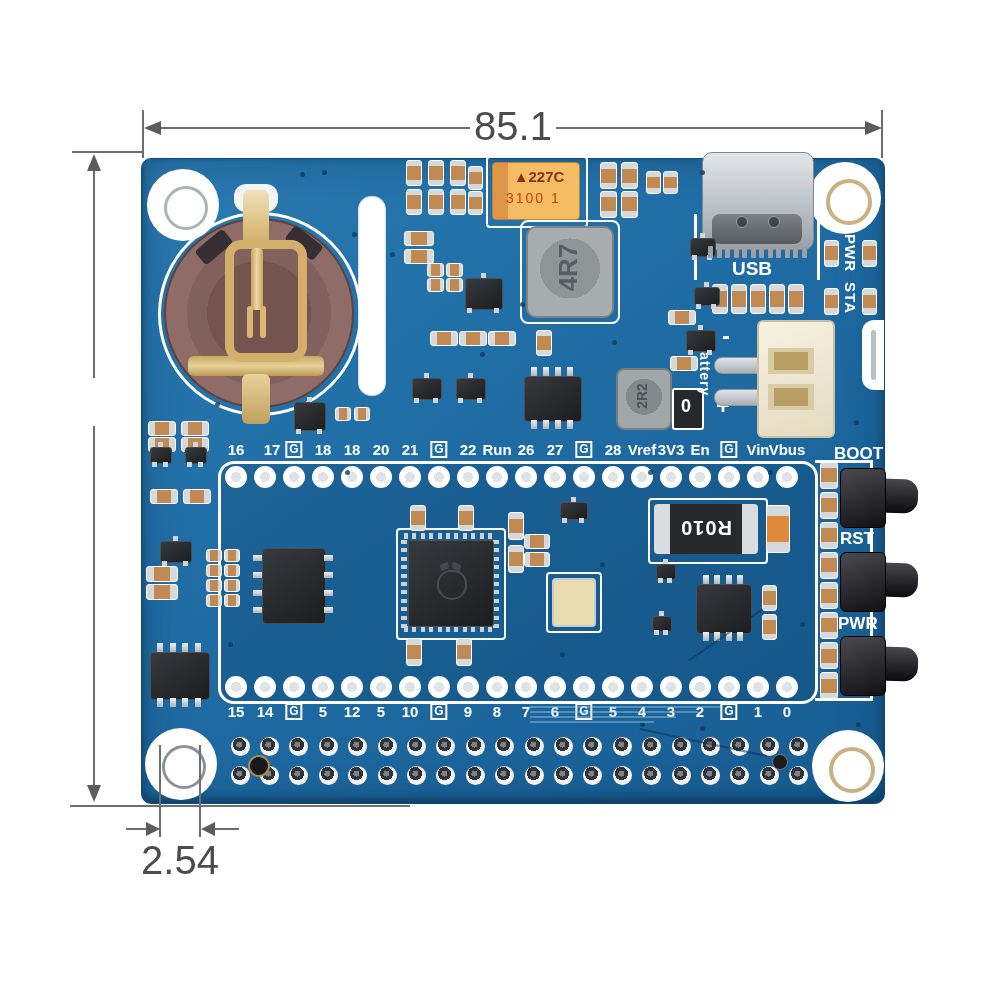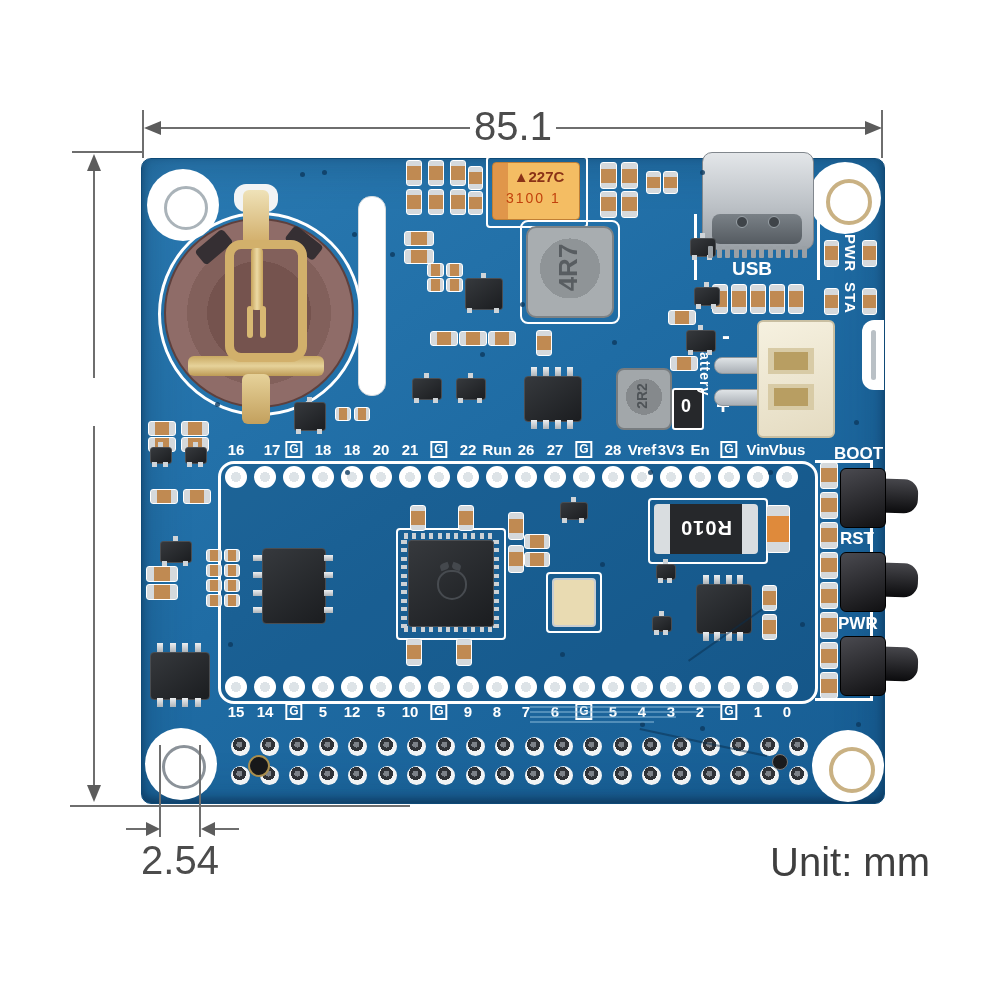--- a/index.html
+++ b/index.html
@@ -145,21 +145,20 @@
   <div class="a" style="left:87px;top:785px;width:0;height:0;border-left:7px solid transparent;border-right:7px solid transparent;border-top:17px solid #5c5c5c"></div>
 
   <div class="a dline" style="left:159px;top:745px;width:2px;height:92px"></div>
   <div class="a dline" style="left:199px;top:745px;width:2px;height:92px"></div>
   <div class="a dline" style="left:126px;top:828px;width:22px;height:2px"></div>
   <div class="a" style="left:146px;top:822px;width:0;height:0;border-top:7px solid transparent;border-bottom:7px solid transparent;border-left:14px solid #5c5c5c"></div>
   <div class="a" style="left:201px;top:822px;width:0;height:0;border-top:7px solid transparent;border-bottom:7px solid transparent;border-right:14px solid #5c5c5c"></div>
   <div class="a dline" style="left:215px;top:828px;width:24px;height:2px"></div>
   <div class="a dt" style="left:134px;top:838px;width:92px">2.54</div>
 
-  <div class="a dt" style="left:740px;top:840px;width:220px;color:#3f3f3f">Unit: mm</div>
 <div class="a" style="left: 225px; top: 466px; width: 22px; height: 22px; border-radius: 50%; background: radial-gradient(circle, rgb(221, 227, 231) 0px, rgb(221, 227, 231) 5px, rgb(255, 255, 255) 5px);"></div>
     <div class="a" style="left: 225px; top: 676px; width: 22px; height: 22px; border-radius: 50%; background: radial-gradient(circle, rgb(221, 227, 231) 0px, rgb(221, 227, 231) 5px, rgb(255, 255, 255) 5px);"></div>
     <div class="a" style="left: 254px; top: 466px; width: 22px; height: 22px; border-radius: 50%; background: radial-gradient(circle, rgb(221, 227, 231) 0px, rgb(221, 227, 231) 5px, rgb(255, 255, 255) 5px);"></div>
     <div class="a" style="left: 254px; top: 676px; width: 22px; height: 22px; border-radius: 50%; background: radial-gradient(circle, rgb(221, 227, 231) 0px, rgb(221, 227, 231) 5px, rgb(255, 255, 255) 5px);"></div>
     <div class="a" style="left: 283px; top: 466px; width: 22px; height: 22px; border-radius: 50%; background: radial-gradient(circle, rgb(221, 227, 231) 0px, rgb(221, 227, 231) 5px, rgb(255, 255, 255) 5px);"></div>
     <div class="a" style="left: 283px; top: 676px; width: 22px; height: 22px; border-radius: 50%; background: radial-gradient(circle, rgb(221, 227, 231) 0px, rgb(221, 227, 231) 5px, rgb(255, 255, 255) 5px);"></div>
     <div class="a" style="left: 312px; top: 466px; width: 22px; height: 22px; border-radius: 50%; background: radial-gradient(circle, rgb(221, 227, 231) 0px, rgb(221, 227, 231) 5px, rgb(255, 255, 255) 5px);"></div>
     <div class="a" style="left: 312px; top: 676px; width: 22px; height: 22px; border-radius: 50%; background: radial-gradient(circle, rgb(221, 227, 231) 0px, rgb(221, 227, 231) 5px, rgb(255, 255, 255) 5px);"></div>
     <div class="a" style="left: 341px; top: 466px; width: 22px; height: 22px; border-radius: 50%; background: radial-gradient(circle, rgb(221, 227, 231) 0px, rgb(221, 227, 231) 5px, rgb(255, 255, 255) 5px);"></div>
     <div class="a" style="left: 341px; top: 676px; width: 22px; height: 22px; border-radius: 50%; background: radial-gradient(circle, rgb(221, 227, 231) 0px, rgb(221, 227, 231) 5px, rgb(255, 255, 255) 5px);"></div>

